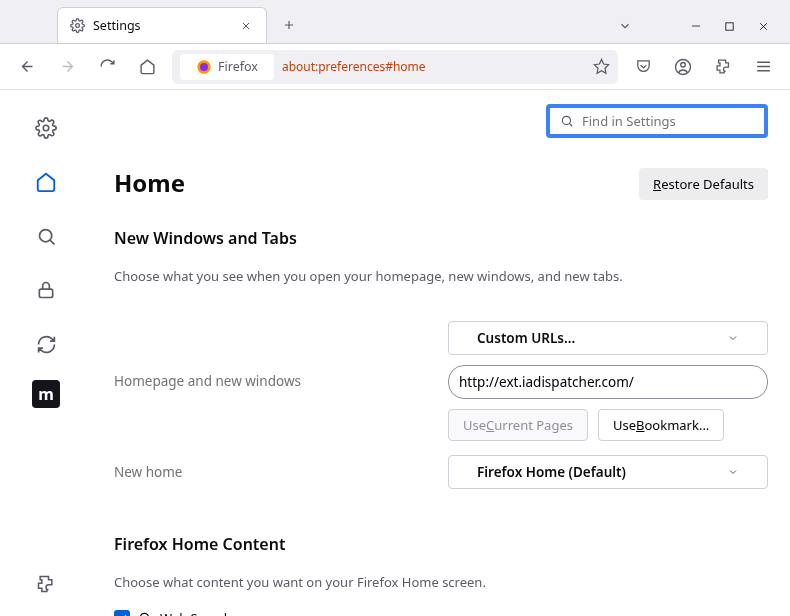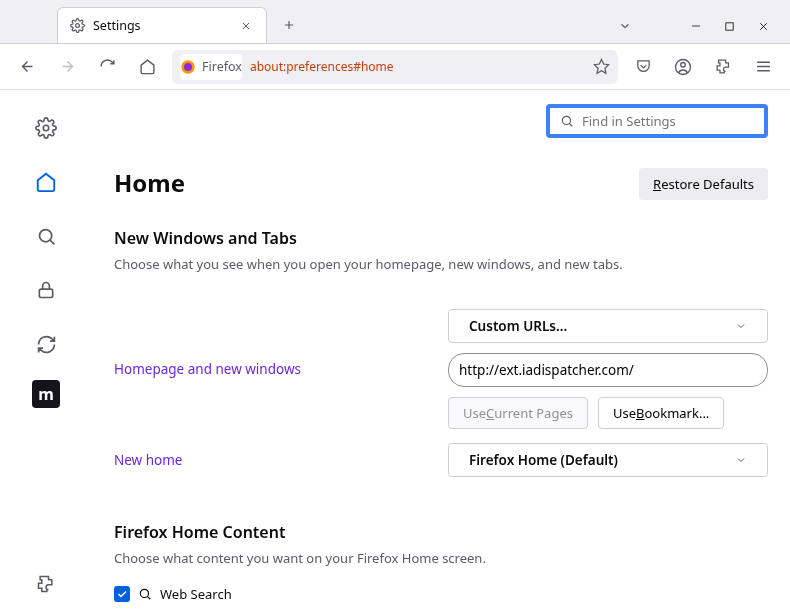--- a/index.html
+++ b/index.html
@@ -12,48 +12,48 @@
     .tab-close { width: 20px; height: 20px; display: flex; align-items: center; justify-content: center; border-radius: 3px; }
     .newtab { width: 28px; height: 28px; display: flex; align-items:center; justify-content:center; margin: 0 6px 4px 8px; border-radius:4px; }
     .win-controls { margin-left: auto; display: flex; gap: 22px; padding: 0 20px 10px 0; align-items: center; }
     .chev-gap { margin-right: 36px; }
 
     
     .toolbar { height: 46px; display: flex; align-items: center; padding: 0 12px; gap: 10px; border-bottom: 1px solid #e0e0e6; }
     .tbtn { width: 30px; height: 30px; display: flex; align-items:center; justify-content:center; color: #5b5b66; border-radius:4px; }
     .tbtn.disabled { color: #bdbdc5; }
     .urlbar { flex: 1; height: 34px; background: #f0f0f4; border-radius: 6px; display:flex; align-items:center; padding: 0 8px; gap: 8px; }
-    .identity { display: flex; align-items: center; gap: 6px; background:#fff; height: 26px; border-radius:4px; padding:0 0; font-size: 12.5px; color:#5b5b66; }
+    .identity { display: flex; align-items: center; gap: 6px; background:#fff; height: 26px; border-radius:4px; padding:0 16px; font-size: 12.5px; color:#5b5b66; }
     .url-text { color:#c2410c; font-size: 12px; flex:1; }
     .urlbar .star { margin-left: auto; }
 
     
     .content { display: flex; height: calc(100% - 90px); }
     .sidebar { width: 92px; display:flex; flex-direction:column; align-items:center; padding-top: 20px; gap: 18px; }
     .sb-item { width: 36px; height: 36px; display:flex; align-items:center; justify-content:center; border-radius: 6px; color:#5b5b66; }
     .sb-item.active { color:#0060df; stroke:#0060df; }
     .sb-item.more { background:#15141A; color:#fff; border-radius:4px; width:28px; height:28px; font-weight:700; font-size:16px; }
     .sb-spacer { flex:1; }
 
     .main { flex:1; padding: 8px 22px 0 22px; overflow: hidden; position:relative; }
     .search-settings { position:absolute; right:22px; top:14px; height:34px; width:222px; border:4px solid #3b82f6; border-radius:4px; display:flex; align-items:center; padding:0 10px; gap:8px; color:#5b5b66; }
     .search-settings input { border:none; outline:none; font-size:13px; flex:1; background:transparent; }
 
     h1.page-title { font-size: 24px; font-weight: 700; margin-top: 68px; }
     .restore { position:absolute; right:22px; top: 78px; height:32px; padding:0 14px; background:#ededf0; border:none; border-radius:4px; font-size:13px; display:flex; align-items:center; }
     .restore .ul { text-decoration: underline; }
 
     h2.section { font-size: 16px; font-weight: 600; margin-top: 28px; }
-    .desc { color:#5b5b66; font-size:13px; margin-top: 6px; }
+    .desc { color:#5b5b66; font-size:13px; margin-top: 18px; }
 
     .row { display:flex; align-items:center; margin-top: 36px; gap: 18px; }
     .row.tight { margin-top: 14px; }
-    .row .label { width: 320px; font-size:13.5px; color:#6d28d9; }
+    .row .label { width: 320px; font-size:13.5px; color:#737373; }
     .field-col { flex:1; display:flex; flex-direction:column; gap:10px; align-items:flex-start; }
-    .select { width: 320px; height: 34px; border:1px solid #cfcfd8; border-radius:4px; display:flex; align-items:center; padding:0 20px; font-size:13.5px; background:#fff; justify-content:space-between; }
+    .select { width: 320px; height: 34px; border:1px solid #cfcfd8; border-radius:4px; display:flex; align-items:center; padding:0 28px; font-size:13.5px; background:#fff; justify-content:space-between; }
     .textinput { width: 320px; height:34px; border:1px solid #8f8f9d; border-radius:16px; padding:0 10px; font-size:13.5px; }
     .btn-row { display:flex; gap:10px; }
     .btn { height:32px; padding: 0 14px; background:#fff; border:1px solid #cfcfd8; border-radius:4px; font-size:13px; display:flex; align-items:center; }
     .btn.disabled { color:#8f8f9d; background:#f9f9fb; }
     .ul { text-decoration: underline; }
 
     .homecontent { margin-top: 44px; }
     .check-row { display:flex; align-items:center; gap:8px; margin-top: 18px; }
     .checkbox { width:16px; height:16px; background:#0060df; border-radius:3px; display:flex; align-items:center; justify-content:center; }
 

